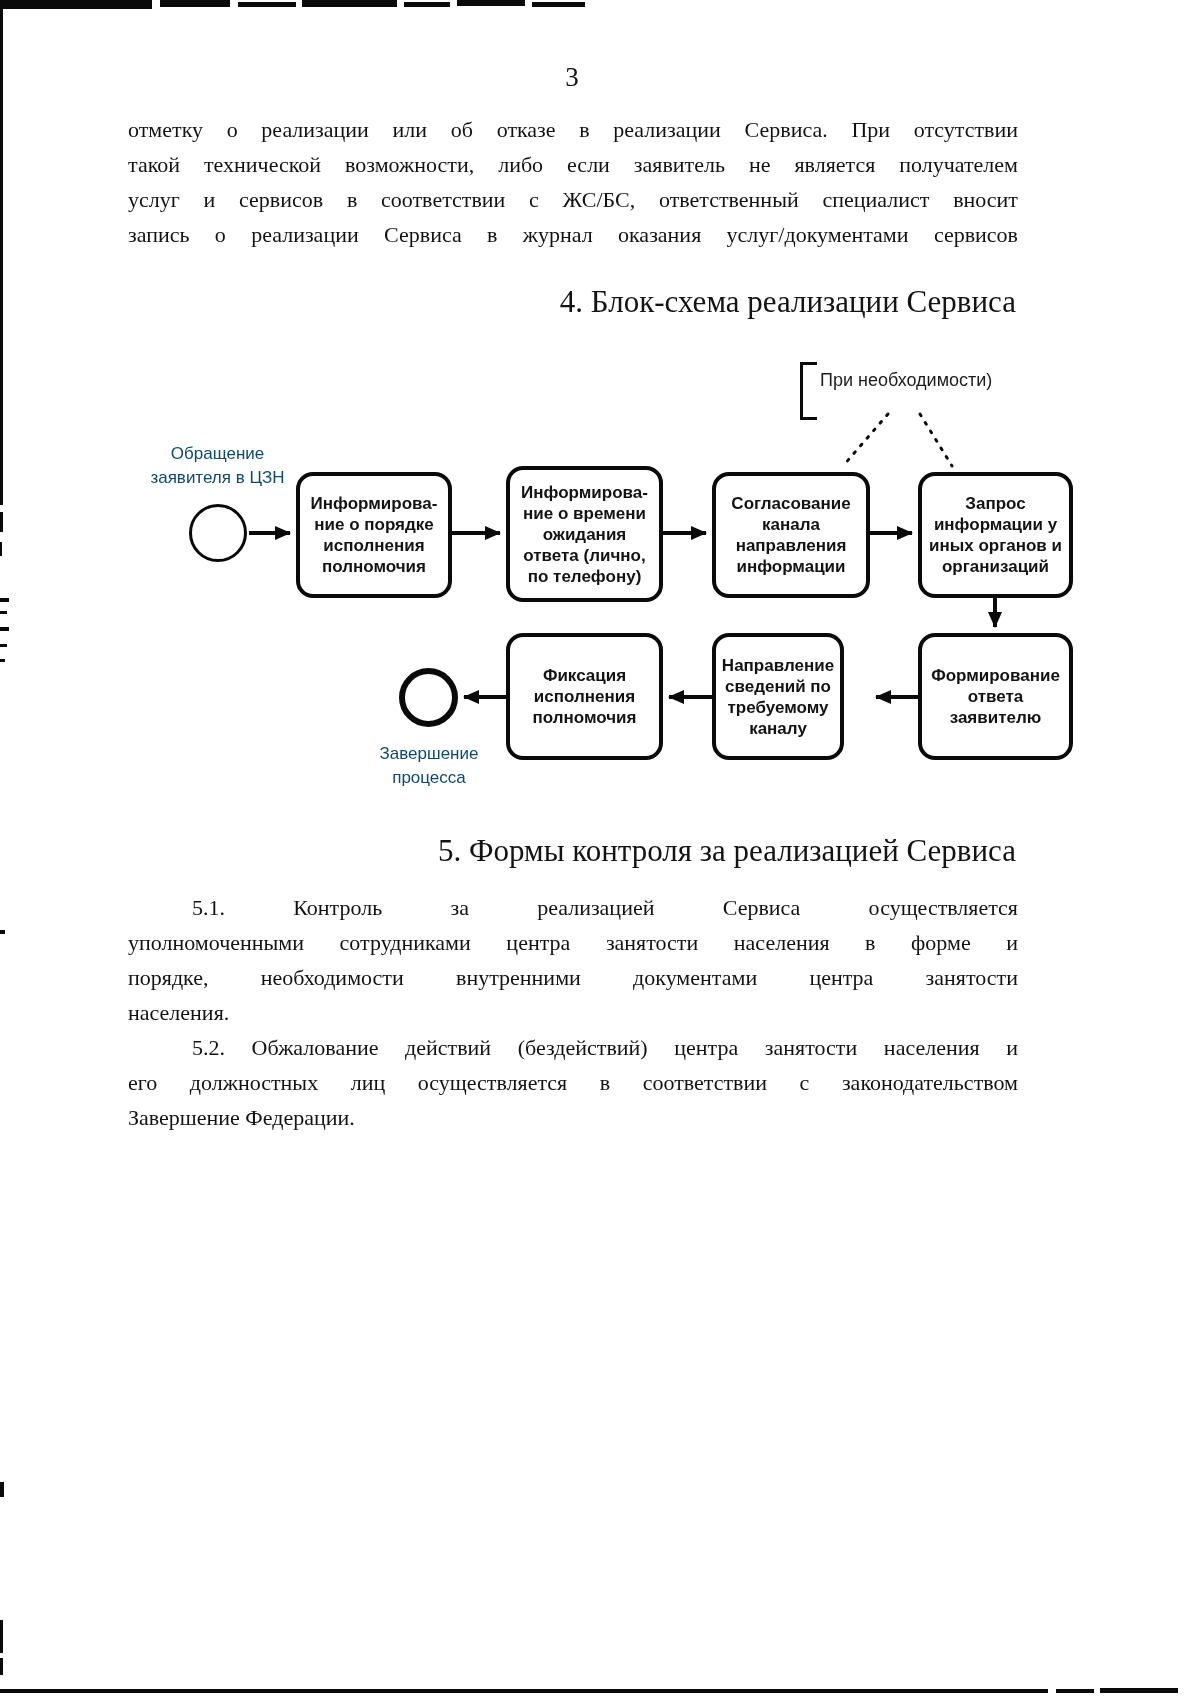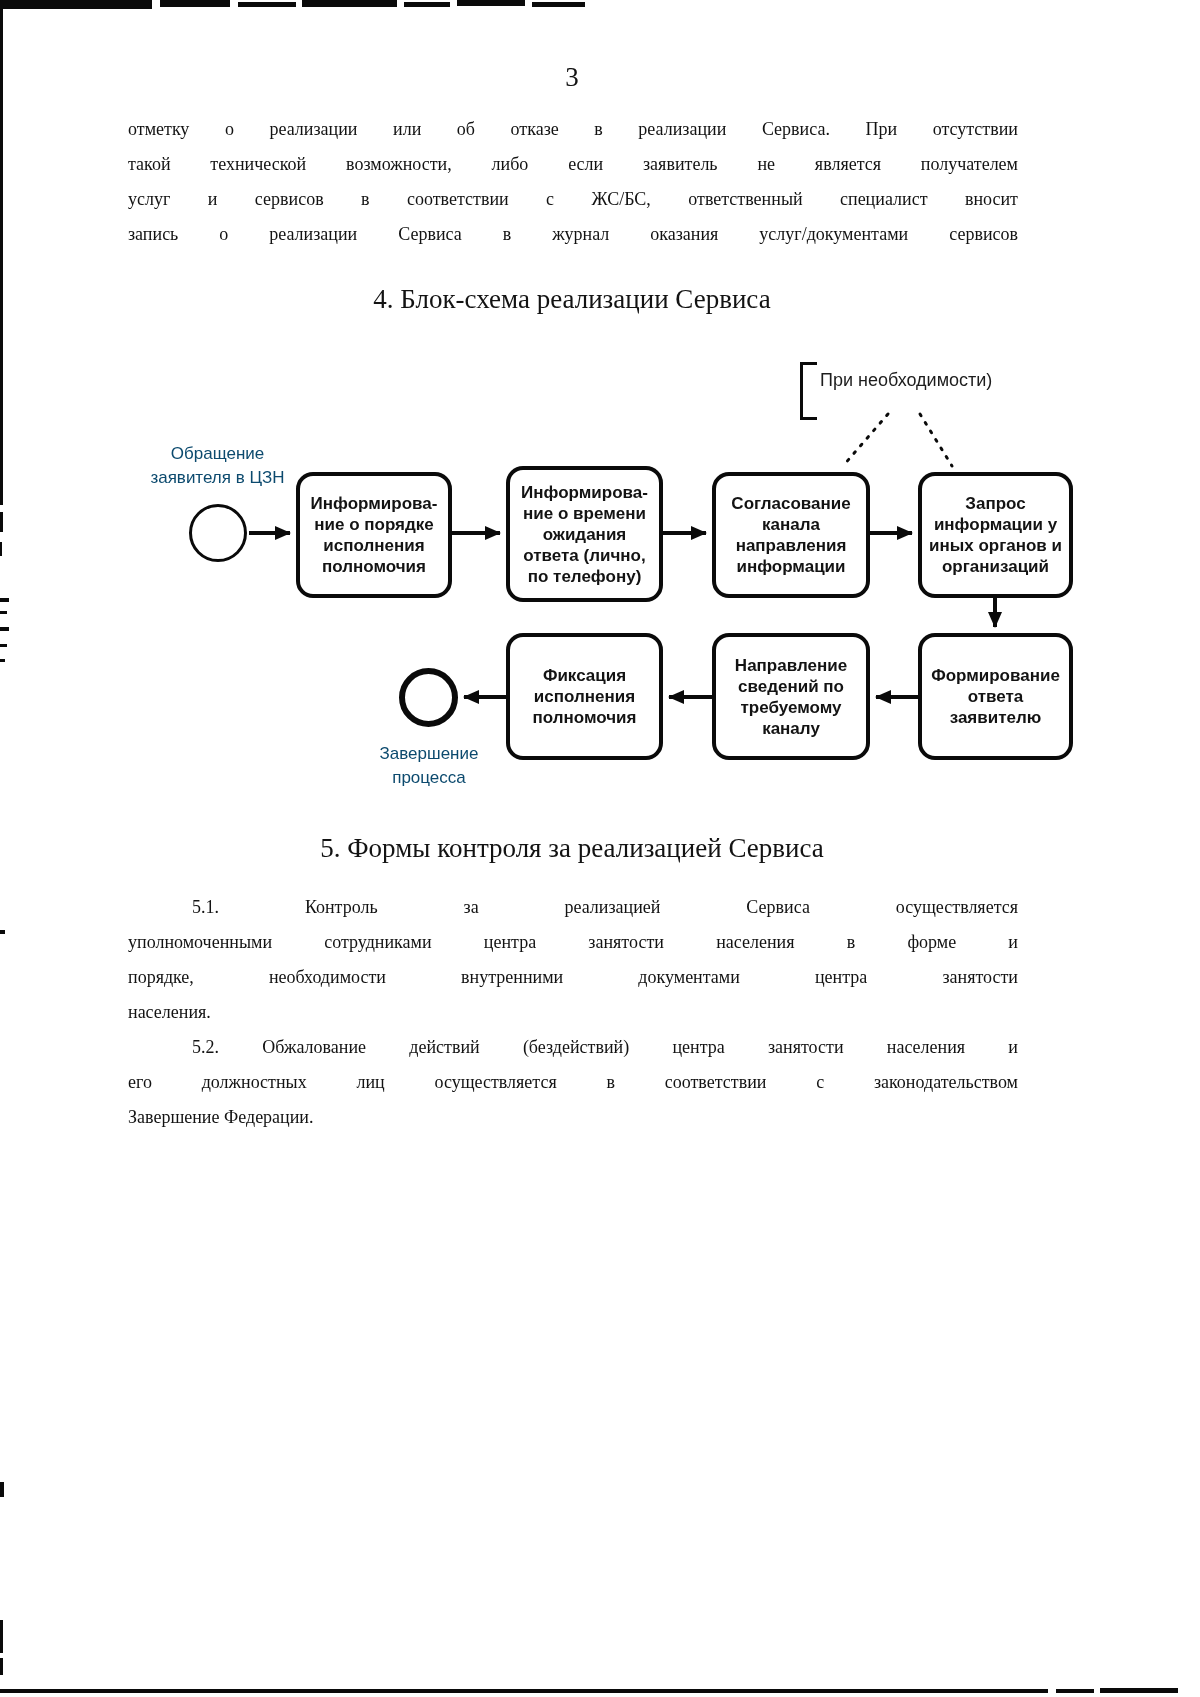--- a/index.html
+++ b/index.html
@@ -12,27 +12,27 @@
     color:#131313;
     overflow:hidden;
   }
   
   .art{position:absolute;background:#0a0a0a;}
   
   .page-number{
     position:absolute;left:128px;top:62px;width:888px;
     text-align:center;font-size:27px;
   }
-  .textcol{position:absolute;left:128px;width:890px;font-size:18px;line-height:35px;}
+  .textcol{position:absolute;left:128px;width:890px;font-size:22px;line-height:35px;}
   .tline{white-space:nowrap;}
   .tline.just{white-space:normal;text-align:justify;text-align-last:justify;}
   .tline.ind{padding-left:64px;}
   .heading{
     position:absolute;left:128px;width:888px;
-    text-align:center;font-size:27px;
+    text-align:right;font-size:31px;
   }
   
   .fbox{
     position:absolute;box-sizing:border-box;
     border:4px solid #0a0a0a;border-radius:17px;background:#fff;
     display:flex;align-items:center;justify-content:center;
     font-family:"Liberation Sans", sans-serif;
     font-weight:bold;font-size:17px;line-height:21px;
     text-align:center;
   }
@@ -153,21 +153,21 @@
 ответа
 заявителю</span>
   </div>
 
   <div class="fbox" style="left:918px;top:472px;width:155px;height:126px">
     <span>Запрос
 информации у
 иных органов и
 организаций</span>
   </div>
-  <div class="fbox" style="left:712px;top:633px;width:158px;height:127px">
+  <div class="fbox" style="left:712px;top:633px;width:132px;height:127px">
     <span>Направление
 сведений по
 требуемому
 каналу</span>
   </div>
   <div class="fbox" style="left:506px;top:633px;width:157px;height:127px">
     <span>Фиксация
 исполнения
 полномочия</span>
   </div>

